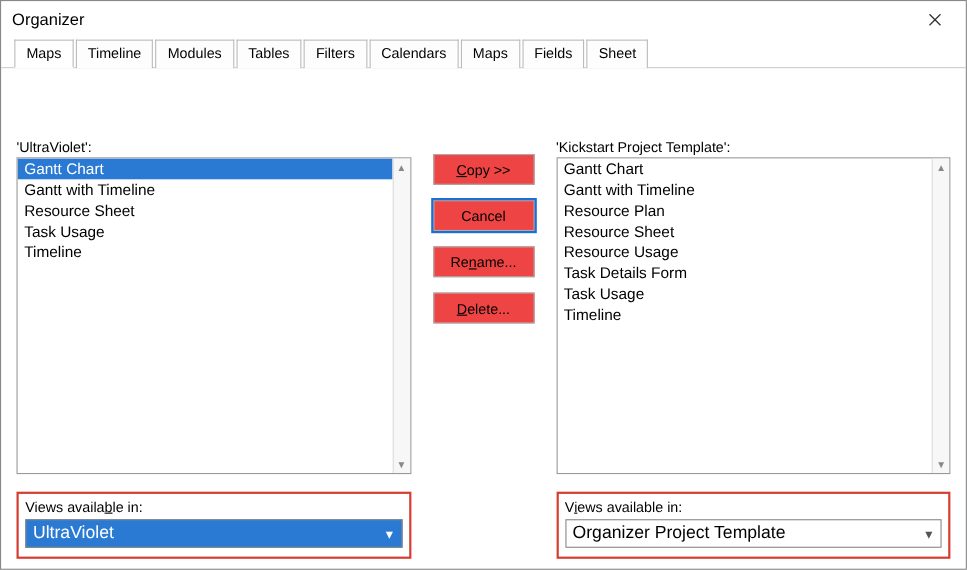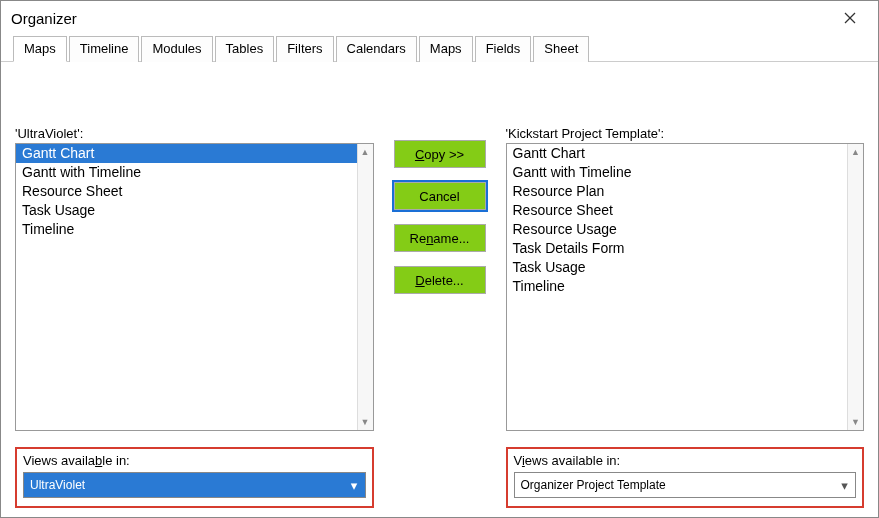--- a/index.html
+++ b/index.html
@@ -15,29 +15,29 @@
     .col { display:flex; flex-direction:column; }
     .col.left, .col.right { flex: 1; min-width: 0; margin-top: 28px; }
     .col.mid { width: 112px; align-items:center; padding-top: 42px; gap: 14px; }
     .label-above { font-size: 13px; margin-bottom: 2px; }
     .listbox { border: 1px solid #999; height: 288px; background:#fff; position:relative; overflow:hidden; }
     .listbox .inner { position:absolute; top:0; left:0; right:16px; bottom:0; overflow:auto; }
     .listbox .item { padding: 0px 6px; font-size: 14px; line-height: 19px; white-space:nowrap; cursor:default;}
     .listbox .item.selected { background:#2a7ad4; color:#fff; }
     .scrollbar { position:absolute; top:0; right:0; width:16px; height:100%; border-left:1px solid #ddd; background:#f7f7f7; display:flex; flex-direction:column; align-items:center; justify-content:space-between; }
     .scrollbar .arrow { width:100%; height:16px; display:flex; align-items:center; justify-content:center; color:#888; font-size:9px;}
-    .btn { width: 92px; height: 28px; border:1px solid #aaa; background:#84cc16; font-size:13px; cursor:pointer; display:flex; align-items:center; justify-content:center; }
+    .btn { width: 92px; height: 28px; border:1px solid #aaa; background:#ef4444; font-size:13px; cursor:pointer; display:flex; align-items:center; justify-content:center; }
     .btn.focused { outline: 2px solid #1a6fd6; outline-offset: 0; }
     .btn .u { text-decoration: underline; }
     .btn .redunder { border-bottom: 3px solid #d63c2f; display:inline-block; line-height:1; padding-bottom:1px;}
     .bottom-row { margin-top: 22px; }
     .bottom-row .label { font-size: 13px; margin-bottom: 4px; }
     .combo { display:flex; align-items:center; height:26px; border:1px solid #888; background:#fff; }
     .combo.selected { background:#2a7ad4; color:#fff; }
-    .combo .value { flex:1; padding: 0 6px; font-size:12px; }
+    .combo .value { flex:1; padding: 0 6px; font-size:16px; }
     .combo .arrow { width:22px; height:100%; display:flex; align-items:center; justify-content:center; color:#555; border-left:1px solid transparent; }
     .combo.selected .arrow { color:#fff; }
     .highlight-box { border: 2px solid #d63c2f; padding: 4px 6px 8px 6px; margin-top: 16px; }
   </style>
 </head>
 <body>
 
 <div class="titlebar">
   <span class="title">Organizer</span>
   <div class="close">

